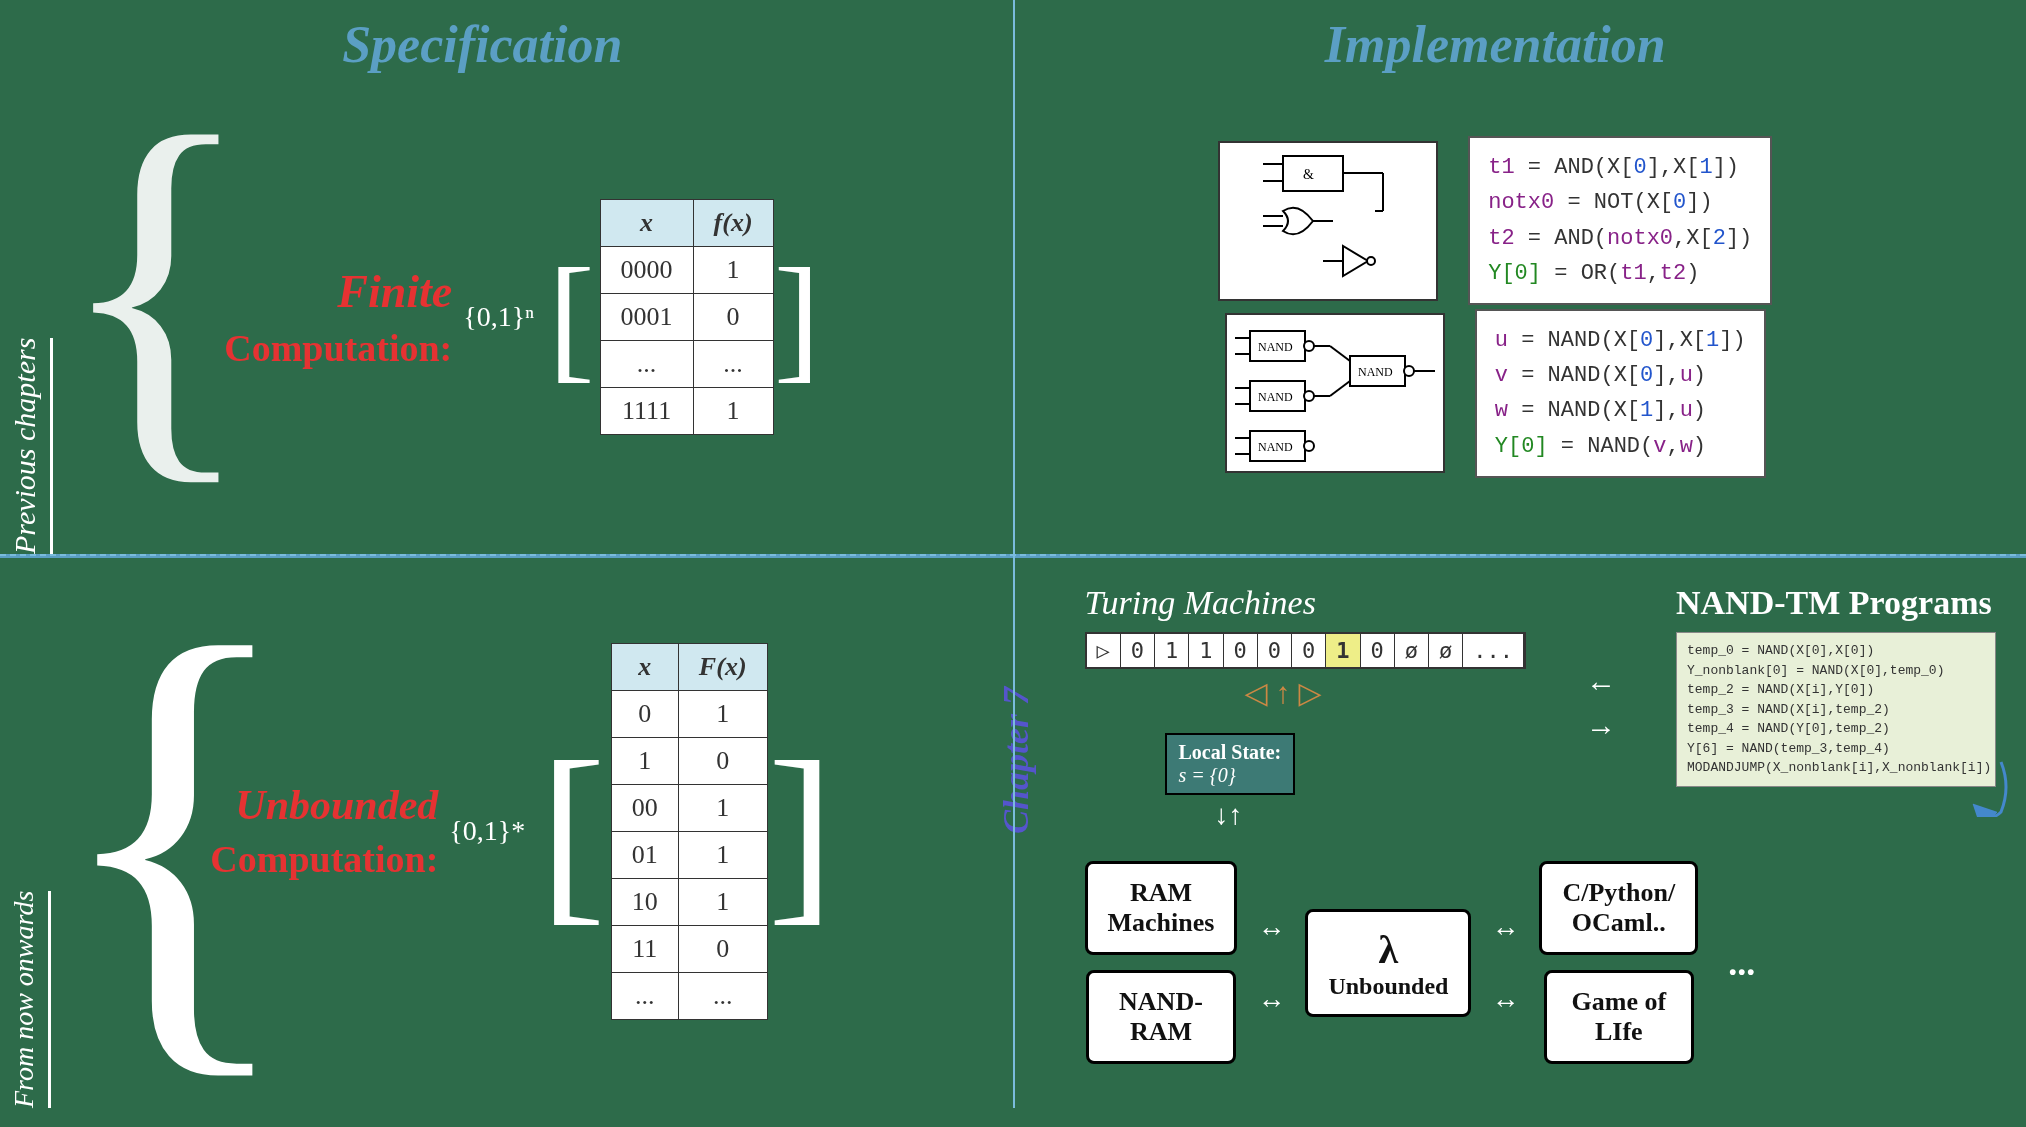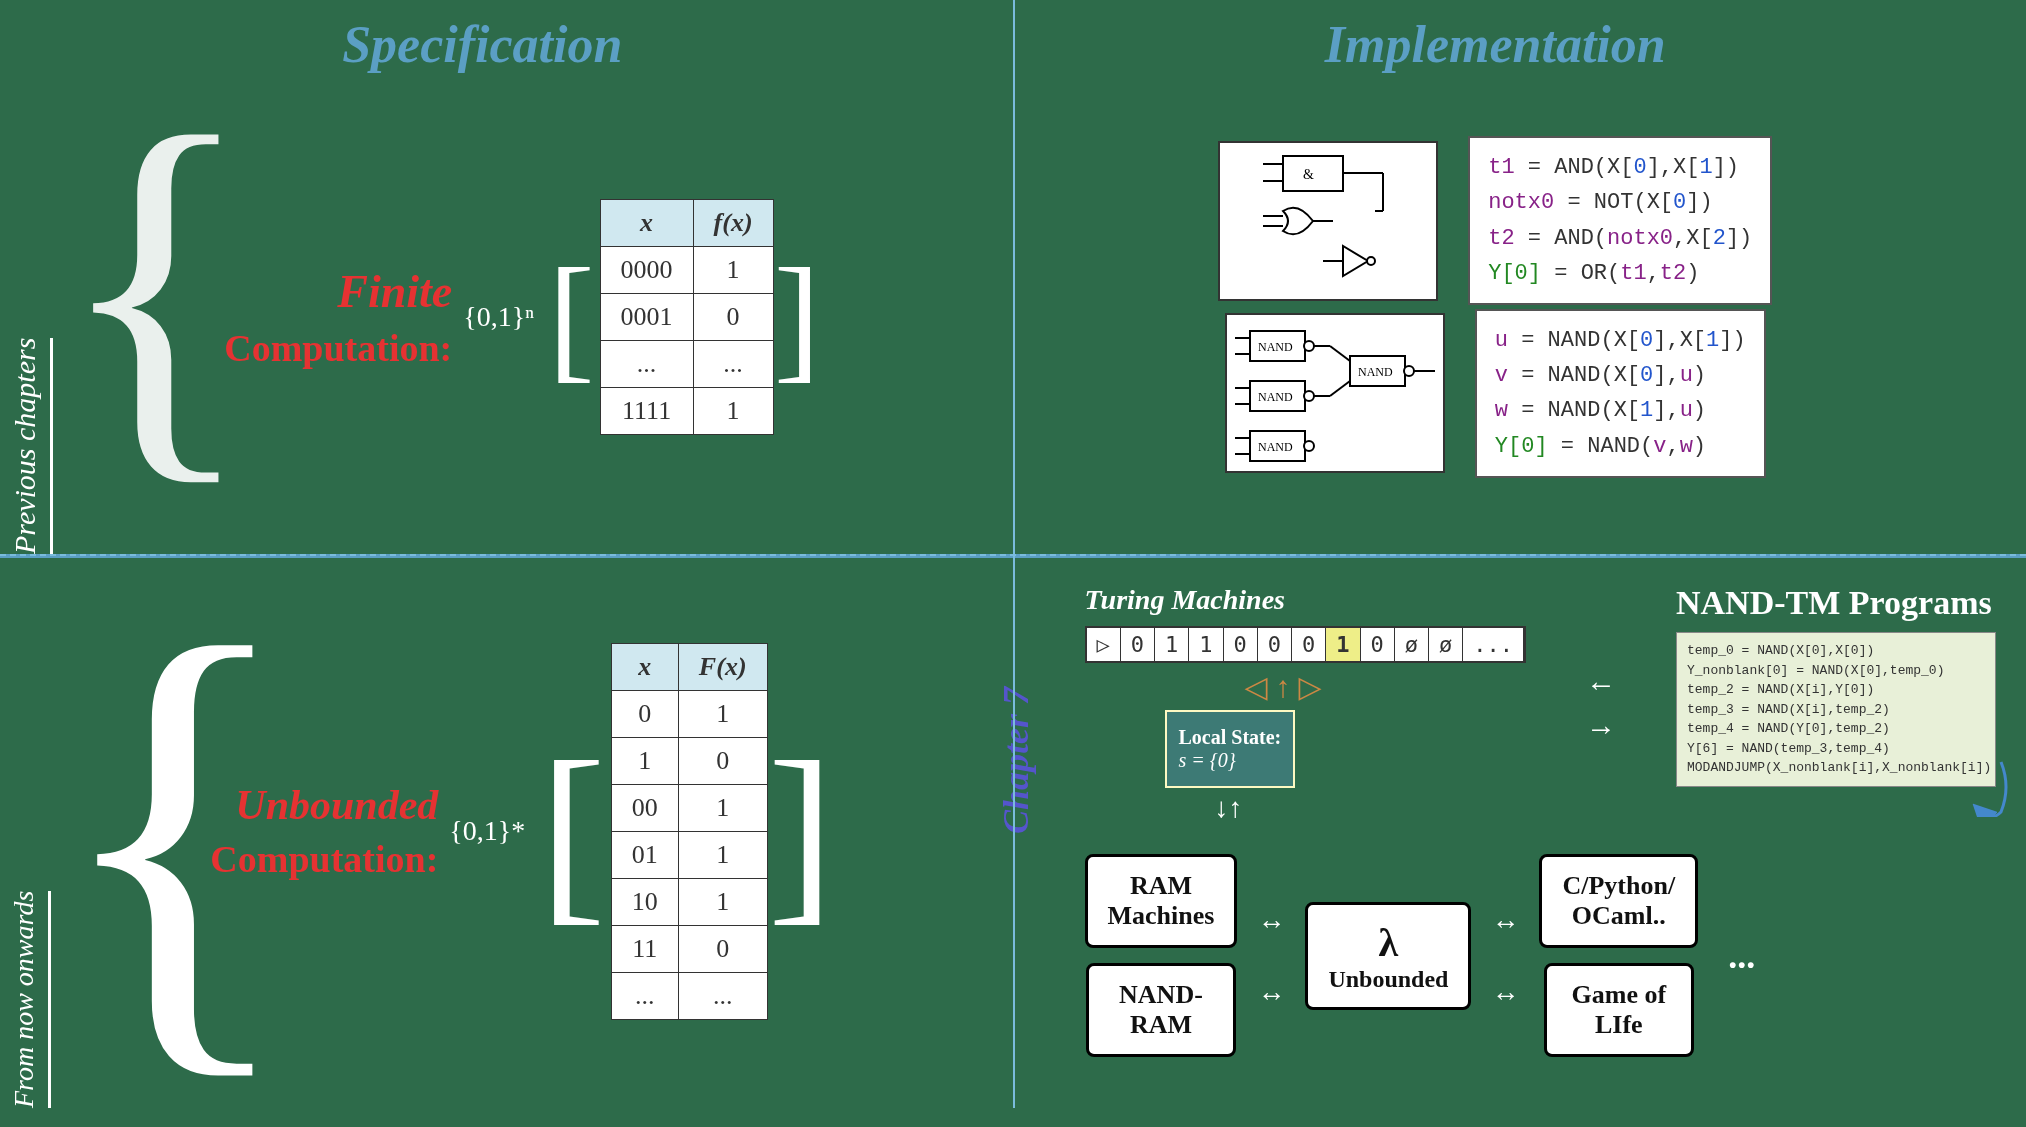--- a/index.html
+++ b/index.html
@@ -200,23 +200,23 @@
     .bottom-right {
       grid-column: 2;
       grid-row: 2;
       display: flex;
       flex-direction: column;
       padding: 20px 30px;
       position: relative;
     }
 
     .turing-title {
-      font-size: 28px;
+      font-size: 34px;
       font-style: italic;
-      font-weight: bold;
+      font-weight: normal;
       color: white;
       text-align: center;
       margin-bottom: 10px;
     }
 
     .nandtm-title {
       font-size: 34px;
       font-weight: bold;
       color: white;
       text-align: center;
@@ -536,21 +536,21 @@
             <div class="tape-cell">ø</div>
             <div class="tape-cell">...</div>
           </div>
 
           <div style="display:flex; gap:8px; margin:6px 0 6px 160px; align-items:center;">
             <span style="color:#cc8844; font-size:30px;">◁</span>
             <span style="color:#cc8844; font-size:30px;">↑</span>
             <span style="color:#cc8844; font-size:30px;">▷</span>
           </div>
 
-          <div style="border:2px solid #fef9c3; background:rgba(100,160,220,0.3); padding:14px 12px; margin-left:80px;">
+          <div style="border:2px solid #000000; background:rgba(100,160,220,0.3); padding:6px 12px; margin-left:80px;margin-top:17px;">
             <div style="font-size:20px; font-weight:bold; color:white;">Local State:</div>
             <div style="font-size:20px; color:white; font-style:italic;">s = {0}</div>
           </div>
 
           <div style="margin-left:130px; color:white; font-size:28px; margin-top:4px;">↓↑</div>
         </div>
 
         <div style="display:flex; flex-direction:column; justify-content:center; align-items:center; margin-top:80px;">
           <div style="display:flex; flex-direction:column; gap:10px; align-items:center;">
             <span style="color:white; font-size:30px; font-weight:bold;">←</span>

